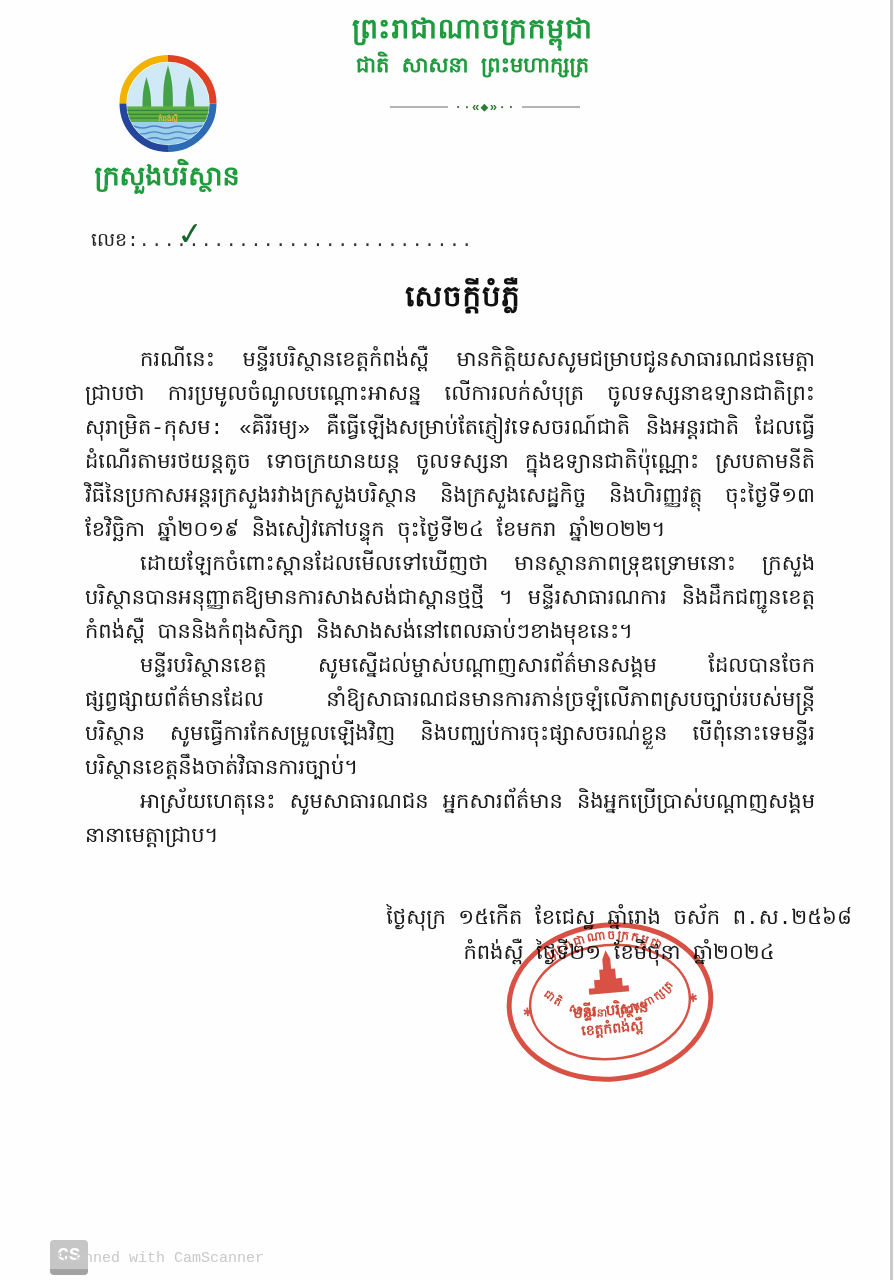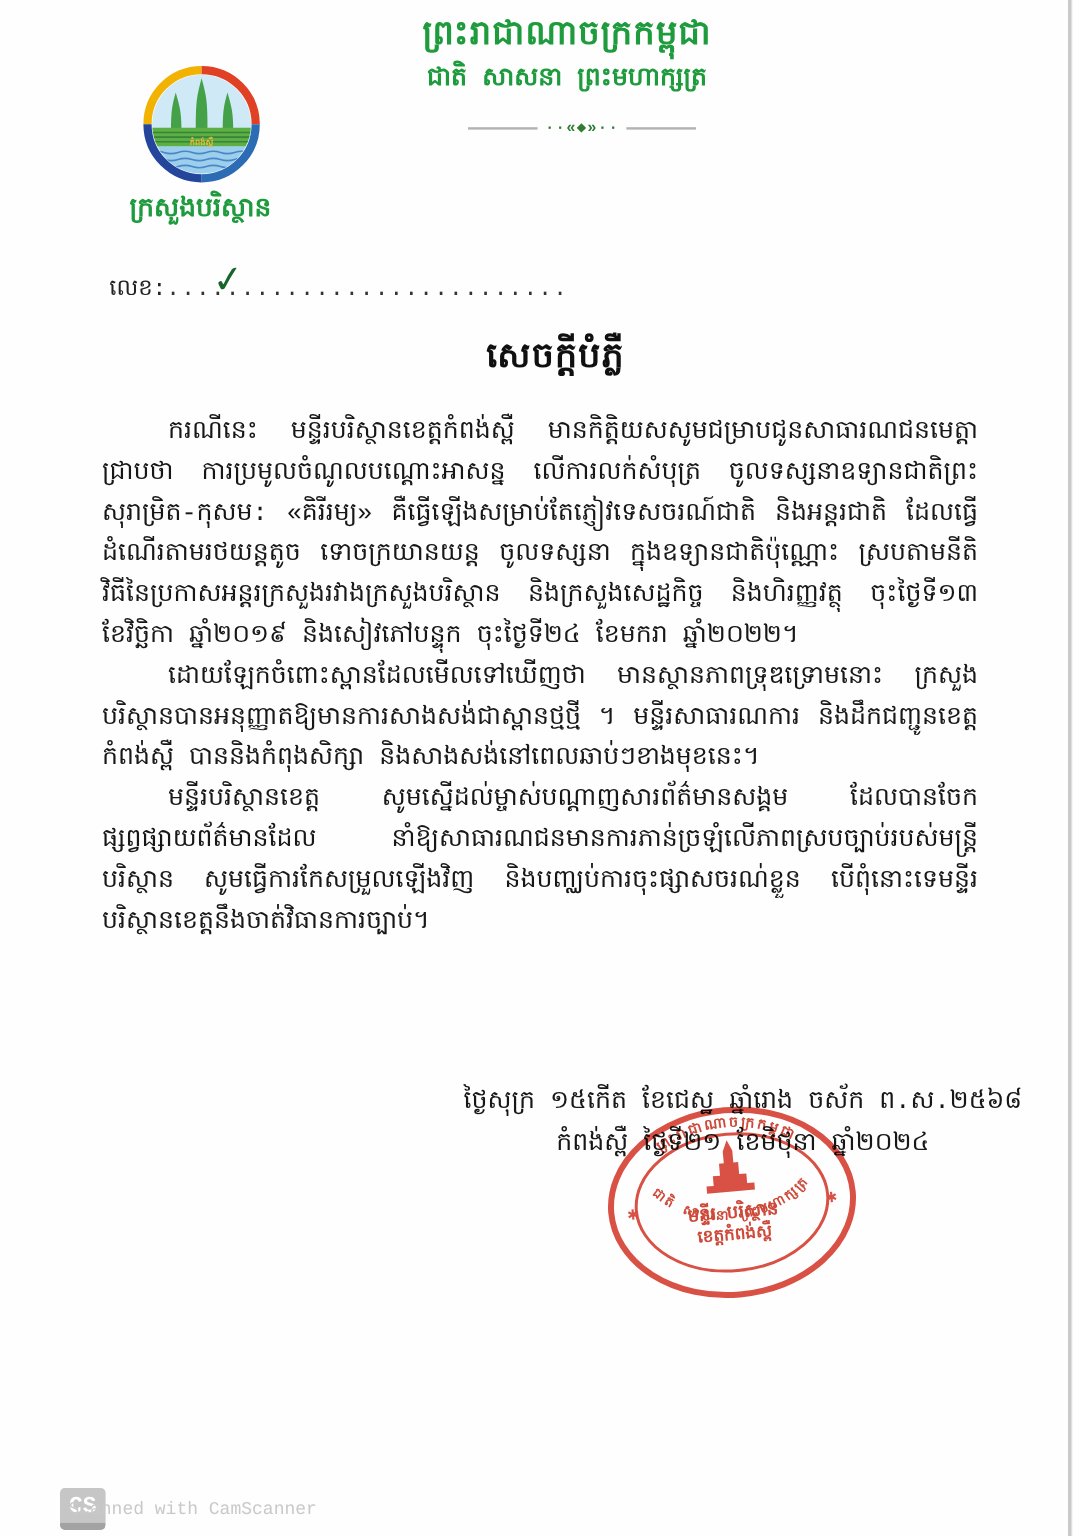--- a/index.html
+++ b/index.html
@@ -13,21 +13,21 @@
   
   .motto{position:absolute;top:14px;left:320px;width:305px;text-align:center;color:#1e9b3d;font-weight:bold;}
   .motto-kingdom{font-size:28px;line-height:34px;letter-spacing:1px;}
   .motto-national{font-size:21px;line-height:28px;margin-top:5px;}
   .divider{position:absolute;top:99px;left:365px;width:240px;display:flex;align-items:center;justify-content:center;gap:6px;}
   .divider .bar{height:2px;width:58px;background:#9a9a9a;opacity:.75;}
   .divider .orn{font-size:13px;color:#2e7d32;font-weight:bold;letter-spacing:1px;white-space:nowrap;}
 
   
   .logo{position:absolute;left:119px;top:54px;width:98px;height:99px;}
-  .ministry{position:absolute;left:58px;top:159px;width:218px;text-align:center;color:#1e9b3d;font-weight:bold;font-size:22px;}
+  .ministry{position:absolute;left:58px;top:159px;width:218px;text-align:center;color:#1e9b3d;font-weight:bold;font-size:27px;}
   .department{position:absolute;left:76px;top:192px;width:266px;text-align:center;color:#1e9b3d;font-weight:bold;font-size:23px;}
   .ref-line{position:absolute;left:91px;top:227px;font-size:19px;color:#222;white-space:nowrap;}
   .ref-dots{letter-spacing:1px;color:#333;}
   .ref-check{position:absolute;left:88px;top:-15px;font-size:36px;color:#17652c;font-weight:bold;transform:rotate(-6deg);}
 
   
   .doc-title{position:absolute;top:278px;left:16px;width:894px;text-align:center;font-size:29px;font-weight:bold;color:#101010;letter-spacing:1px;}
   .body-text{position:absolute;left:85px;top:344px;width:730px;font-size:21px;line-height:34px;text-align:justify;color:#171717;}
   .body-text p{margin:0;text-indent:55px;}
 
@@ -89,20 +89,21 @@
     <span>លេខ:</span><span class="ref-dots">...........................</span>
     <span class="ref-check">✓</span>
   </div>
 
   <div class="doc-title">សេចក្តីបំភ្លឺ</div>
 
   <div class="body-text">
     <p>ករណីនេះ មន្ទីរបរិស្ថានខេត្តកំពង់ស្ពឺ មានកិត្តិយសសូមជម្រាបជូនសាធារណជនមេត្តាជ្រាបថា ការប្រមូលចំណូលបណ្តោះអាសន្ន លើការលក់សំបុត្រ ចូលទស្សនាឧទ្យានជាតិព្រះសុរាម្រិត-កុសម: «គិរីរម្យ» គឺធ្វើឡើងសម្រាប់តែភ្ញៀវទេសចរណ៍ជាតិ និងអន្តរជាតិ ដែលធ្វើដំណើរតាមរថយន្តតូច ទោចក្រយានយន្ត ចូលទស្សនា ក្នុងឧទ្យានជាតិប៉ុណ្ណោះ ស្របតាមនីតិវិធីនៃប្រកាសអន្តរក្រសួងរវាងក្រសួងបរិស្ថាន និងក្រសួងសេដ្ឋកិច្ច និងហិរញ្ញវត្ថុ ចុះថ្ងៃទី១៣ ខែវិច្ឆិកា ឆ្នាំ២០១៩ និងសៀវភៅបន្ទុក ចុះថ្ងៃទី២៤ ខែមករា ឆ្នាំ២០២២។</p>
     <p>ដោយឡែកចំពោះស្ពានដែលមើលទៅឃើញថា មានស្ថានភាពទ្រុឌទ្រោមនោះ ក្រសួងបរិស្ថានបានអនុញ្ញាតឱ្យមានការសាងសង់ជាស្ពានថ្មថ្មី ។ មន្ទីរសាធារណការ និងដឹកជញ្ជូនខេត្តកំពង់ស្ពឺ បាននិងកំពុងសិក្សា និងសាងសង់នៅពេលឆាប់ៗខាងមុខនេះ។</p>
     <p>មន្ទីរបរិស្ថានខេត្ត សូមស្នើដល់ម្ចាស់បណ្តាញសារព័ត៌មានសង្គម ដែលបានចែកផ្សព្វផ្សាយព័ត៌មានដែល នាំឱ្យសាធារណជនមានការភាន់ច្រឡំលើភាពស្របច្បាប់របស់មន្ត្រីបរិស្ថាន សូមធ្វើការកែសម្រួលឡើងវិញ និងបញ្ឈប់ការចុះផ្សាសចរណ់ខ្លួន បើពុំនោះទេមន្ទីរបរិស្ថានខេត្តនឹងចាត់វិធានការច្បាប់។</p>
+    <p>អាស្រ័យហេតុនេះ សូមសាធារណជន អ្នកសារព័ត៌មាន និងអ្នកប្រើប្រាស់បណ្តាញសង្គមនានាមេត្តាជ្រាប។</p>
   </div>
 
   <div class="date-block">
     <div>ថ្ងៃសុក្រ ១៥កើត ខែជេស្ឋ ឆ្នាំរោង ចស័ក ព.ស.២៥៦៨</div>
     <div>កំពង់ស្ពឺ ថ្ងៃទី២១ ខែមិថុនា ឆ្នាំ២០២៤</div>
   </div>
 
   <svg class="stamp" viewBox="0 0 216 166" aria-hidden="true">
     <defs>
       <path id="arcTop" d="M 26,98 A 84,64 0 1 1 190,98" fill="none"></path>

